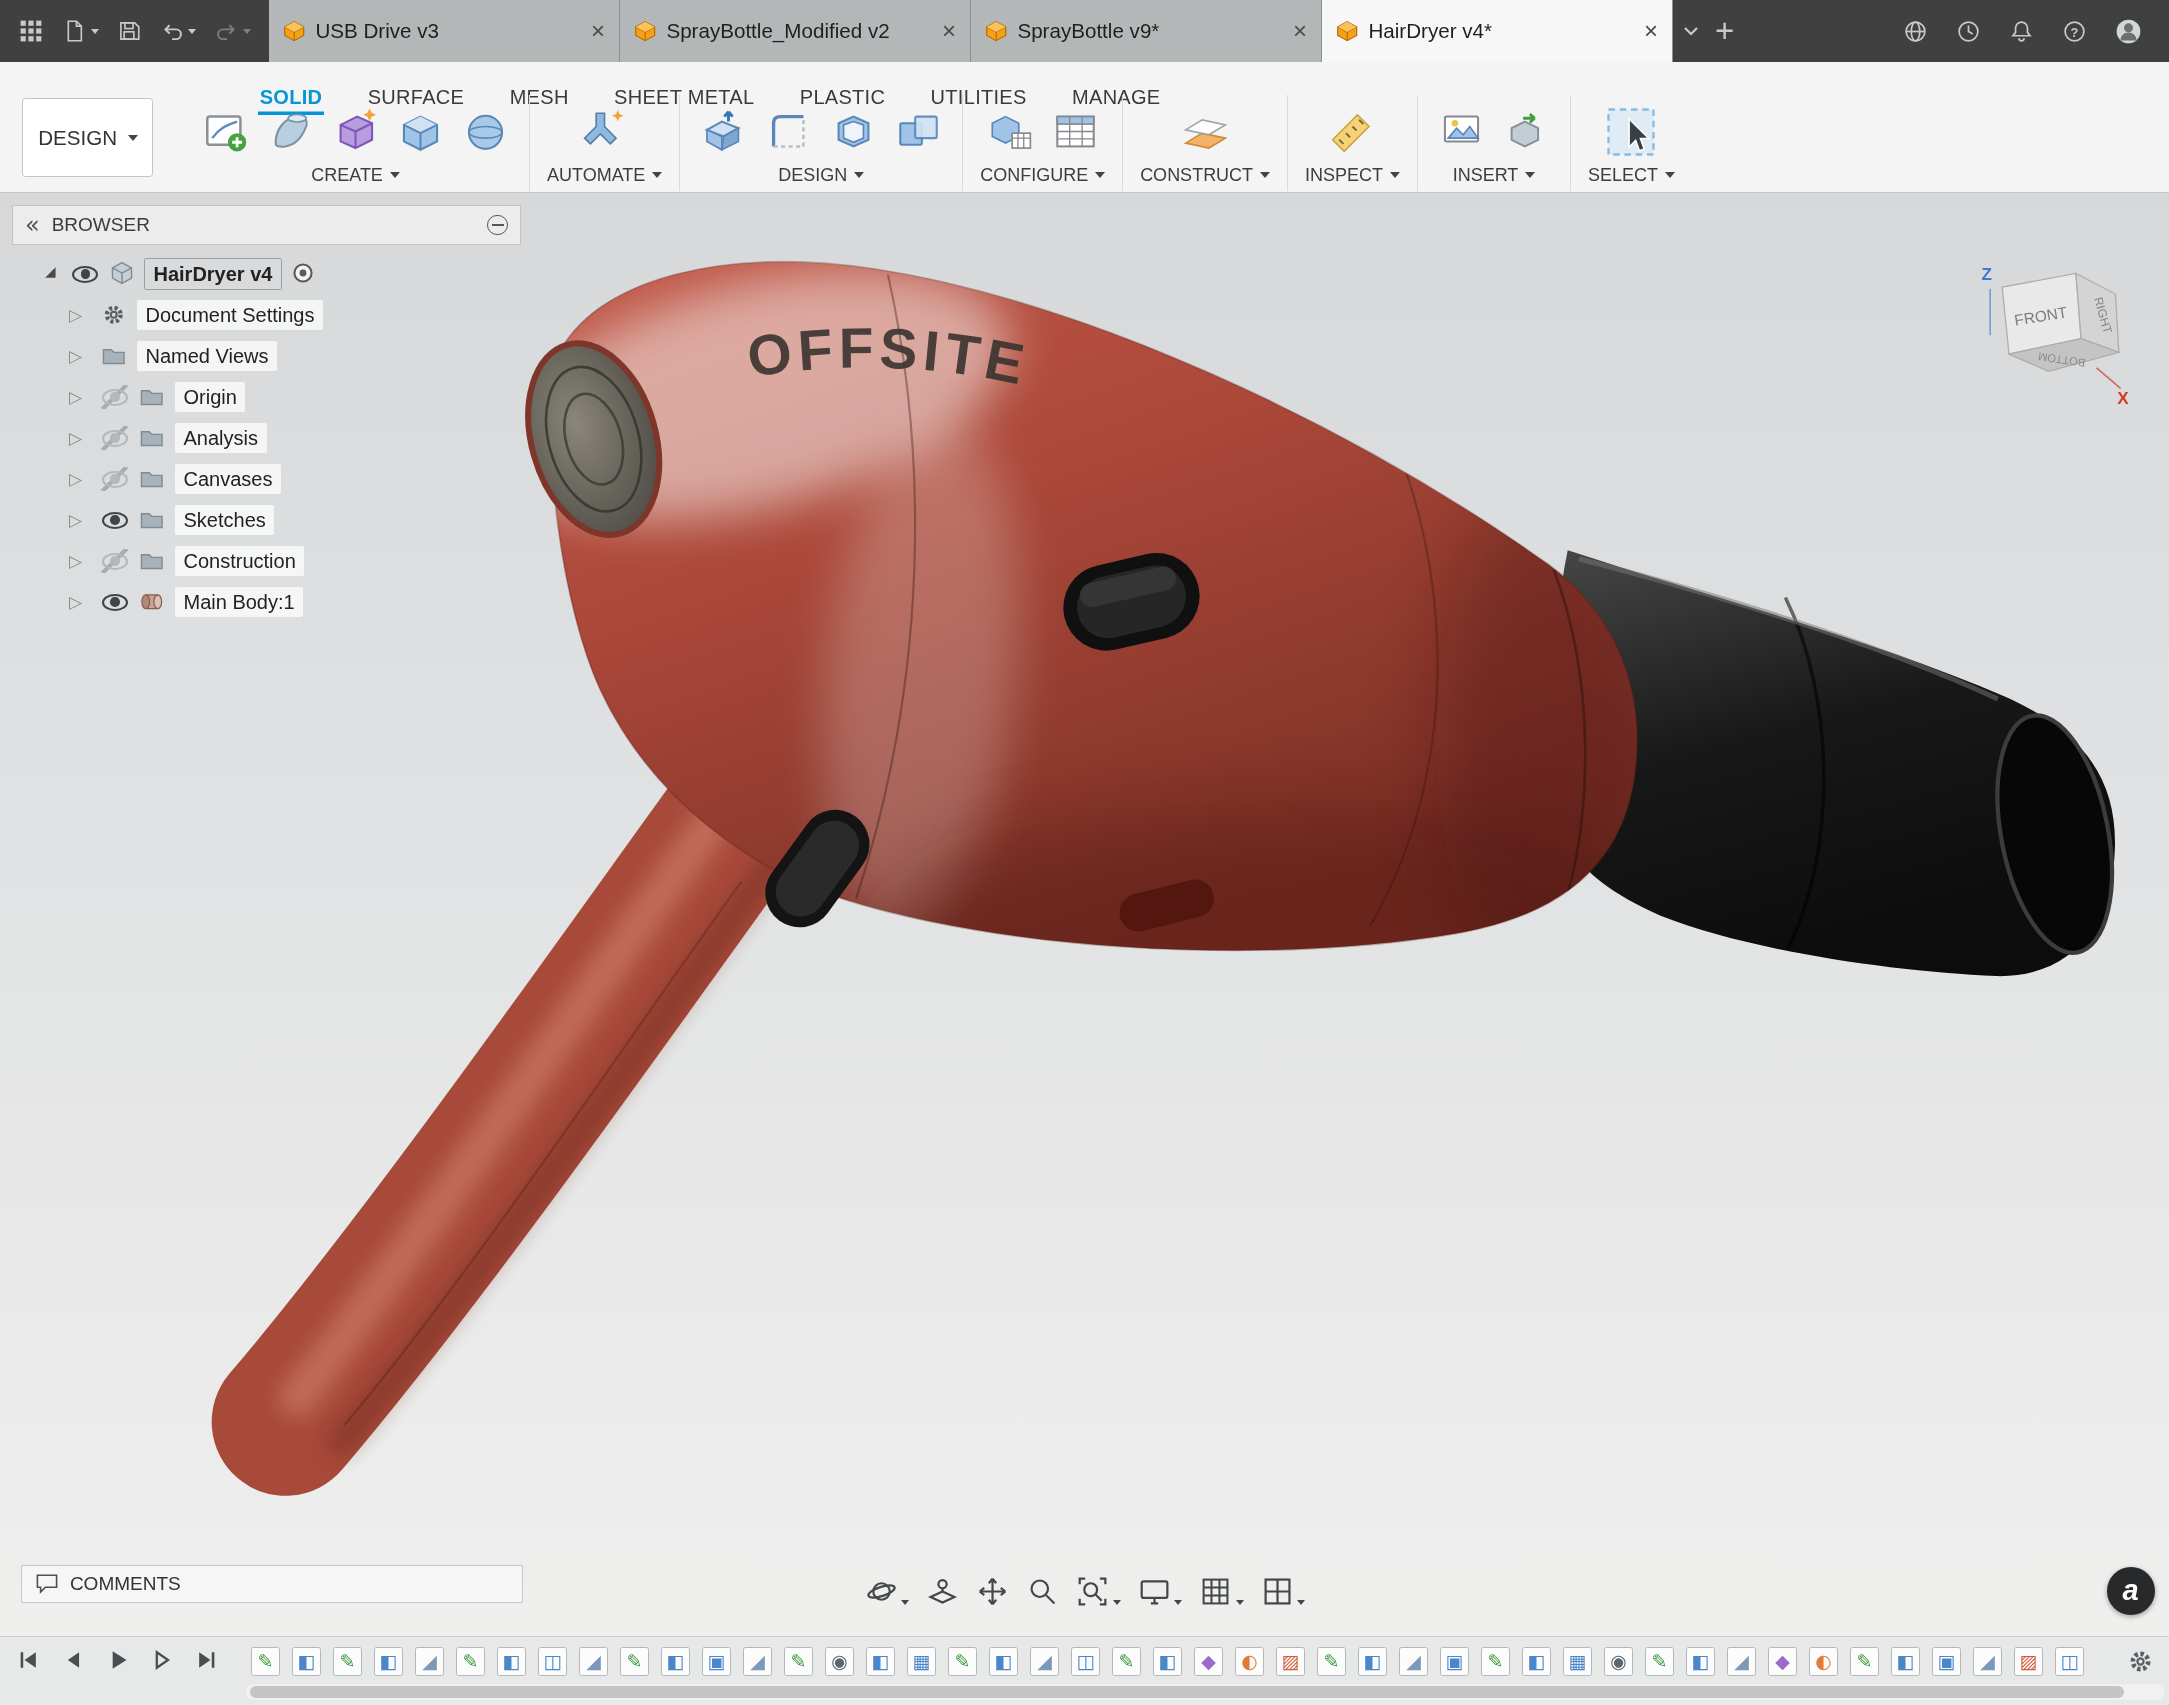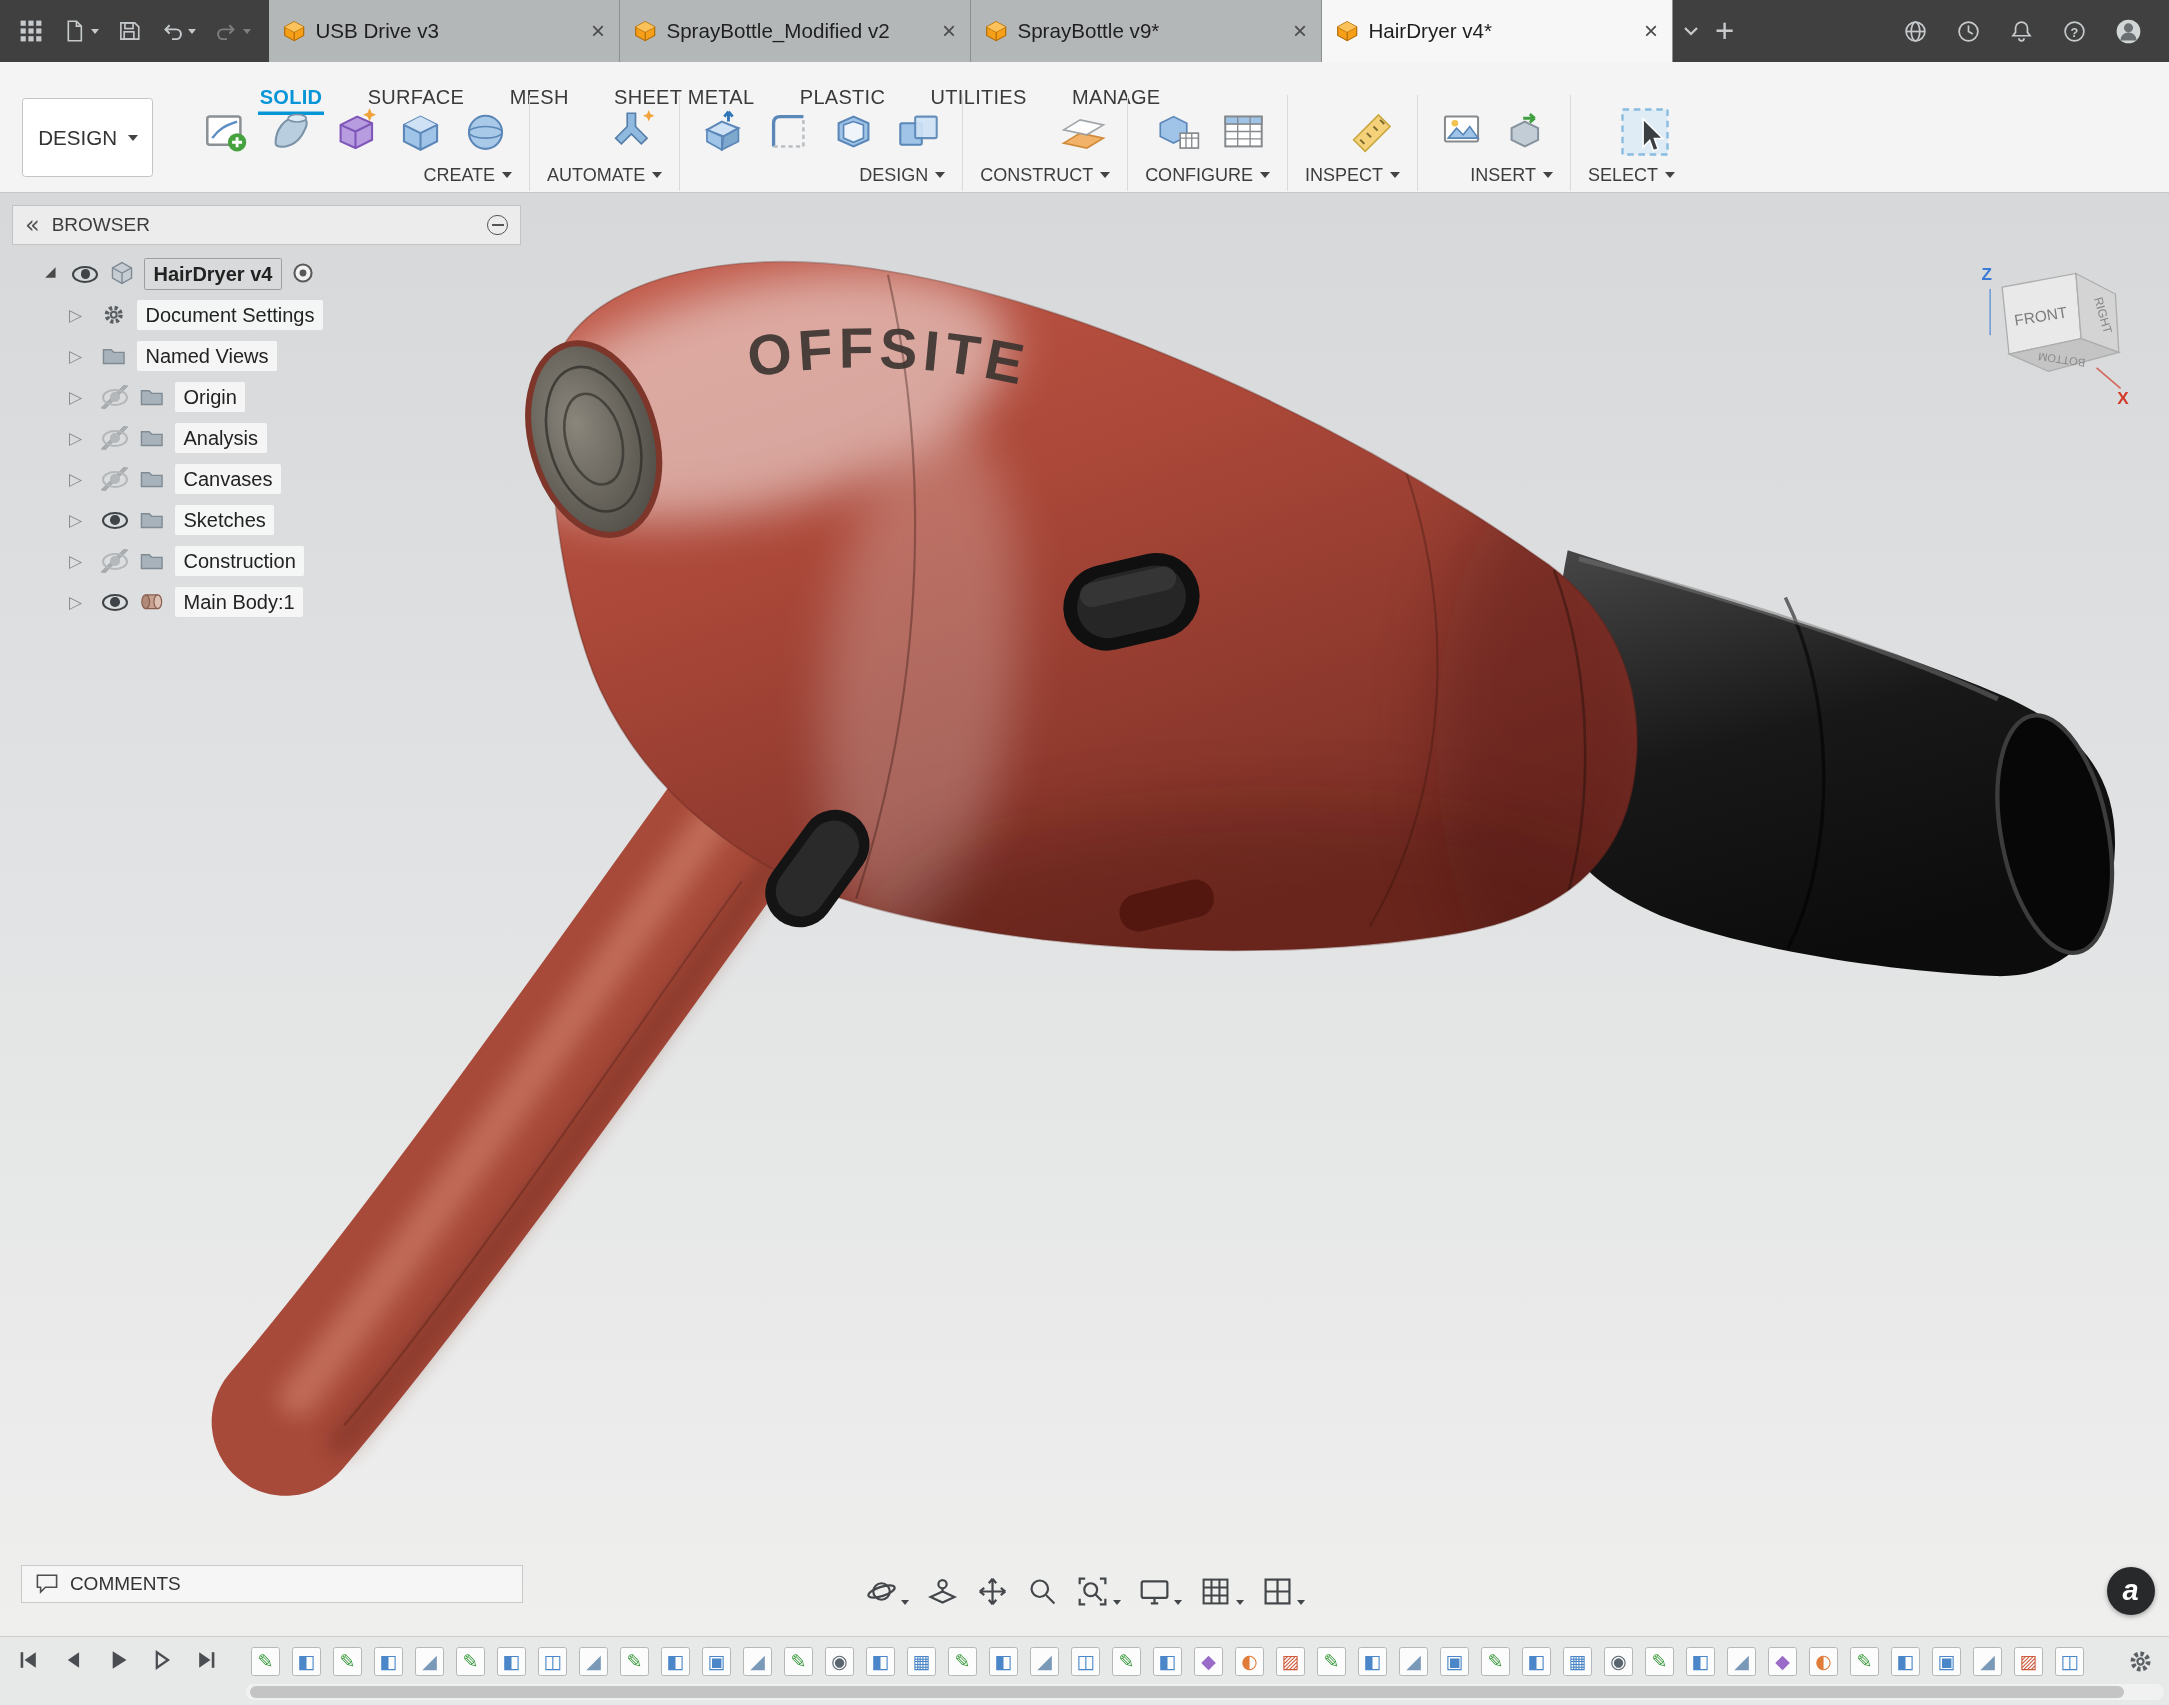--- a/index.html
+++ b/index.html
@@ -30,21 +30,21 @@
   .ribbon-tabs { position:absolute; top:1.7px; left:258px; height:31px; display:flex; gap:42px;margin-top:20px; }
   .rtab { font-size:20px; color:#3a3a3a; display:flex; align-items:flex-end;
     padding:0 1.7px 6px; letter-spacing:0.3px; }
   .rtab.active { color:#0696d7; font-weight:bold; box-shadow:inset 0 -3.4px 0 #0696d7; }
   .design-btn { position:absolute; left:22.4px; top:36px; width:131px; height:79px;
     background:#fff; border:0.9px solid #c4c4c4; border-radius:3.4px; display:flex;
     align-items:center; justify-content:center; gap:10.3px; font-size:20.6px; color:#333; }
   .dark-caret { width:0; height:0; border-left:5.2px solid transparent; border-right:5.2px solid transparent;
     border-top:6px solid #444; }
   .groups { position:absolute; left:182px; top:33px; right:3.4px; height:96px; display:flex; }
-  .group { display:flex; flex-direction:column; align-items:flex-end; justify-content:space-between;
+  .group { display:flex; flex-direction:column; align-items:center; justify-content:space-between;
     padding:3.4px 17px 1.7px; border-right:0.9px solid #dadada; }
   .gicons { flex:1; display:flex; align-items:center; gap:12px; }
   .glabel { display:flex; align-items:center; gap:6.9px; font-size:18px; color:#3d3d3d; padding-bottom:3.4px; }
   .ticon { width:53px; height:53px; }
   .ticon.big { width:60px; height:60px; }
 
   
   .canvas { position:absolute; top:193px; left:0; width:2170px; height:1444px;
     background:linear-gradient(180deg,#d6d8d9 0%,#e1e2e3 45%,#efefee 100%); }
   .model-svg { position:absolute; inset:0; width:100%; height:100%; }
@@ -345,45 +345,45 @@
       <div class="glabel">
         <span>DESIGN</span>
         <span class="dark-caret"></span>
       </div>
     </div>
 
 
     <div class="group">
       <div class="gicons">
         <svg class="ticon" viewBox="0 0 64 64">
-          <path d="M8 46 L28 34 L56 40 L36 52 Z" fill="#f3b26a" stroke="#cf8b3a" stroke-width="2"></path>
-          <path d="M8 30 L28 18 L56 24 L36 36 Z" fill="#ffffff" stroke="#9aa0a4" stroke-width="2" opacity=".92"></path>
-        </svg>
-      </div>
-      <div class="glabel">
-        <span>CONSTRUCT</span>
-        <span class="dark-caret"></span>
-      </div>
-    </div>
-
-    <div class="group">
-      <div class="gicons">
-        <svg class="ticon" viewBox="0 0 64 64">
           <path d="M10 22 L26 14 L42 22 L42 38 L26 46 L10 38 Z" fill="#9fc4e8" stroke="#5b87b8" stroke-width="2"></path>
           <rect x="34" y="34" width="22" height="18" fill="#fff" stroke="#85898c" stroke-width="2"></rect>
           <path d="M34 40 h22 M41 34 v18 M48 34 v18" stroke="#85898c" stroke-width="1.6"></path>
         </svg>
         <svg class="ticon" viewBox="0 0 64 64">
           <rect x="10" y="14" width="44" height="36" fill="#fff" stroke="#85898c" stroke-width="2.4"></rect>
           <rect x="10" y="14" width="44" height="9" fill="#9fc4e8" stroke="#85898c" stroke-width="2"></rect>
           <path d="M10 32 h44 M10 41 h44 M25 14 v36 M40 14 v36" stroke="#85898c" stroke-width="1.6"></path>
         </svg>
       </div>
       <div class="glabel">
         <span>CONFIGURE</span>
+        <span class="dark-caret"></span>
+      </div>
+    </div>
+
+    <div class="group">
+      <div class="gicons">
+        <svg class="ticon" viewBox="0 0 64 64">
+          <path d="M8 46 L28 34 L56 40 L36 52 Z" fill="#f3b26a" stroke="#cf8b3a" stroke-width="2"></path>
+          <path d="M8 30 L28 18 L56 24 L36 36 Z" fill="#ffffff" stroke="#9aa0a4" stroke-width="2" opacity=".92"></path>
+        </svg>
+      </div>
+      <div class="glabel">
+        <span>CONSTRUCT</span>
         <span class="dark-caret"></span>
       </div>
     </div>
 
     <div class="group">
       <div class="gicons">
         <svg class="ticon" viewBox="0 0 64 64">
           <path d="M8 42 L38 12 L52 26 L22 56 Z" fill="#f5d27a" stroke="#c9a73f" stroke-width="2"></path>
           <path d="M16 42 l5 5 M24 34 l5 5 M32 26 l5 5 M40 18 l5 5" stroke="#7a6a2f" stroke-width="2.4"></path>
         </svg>

